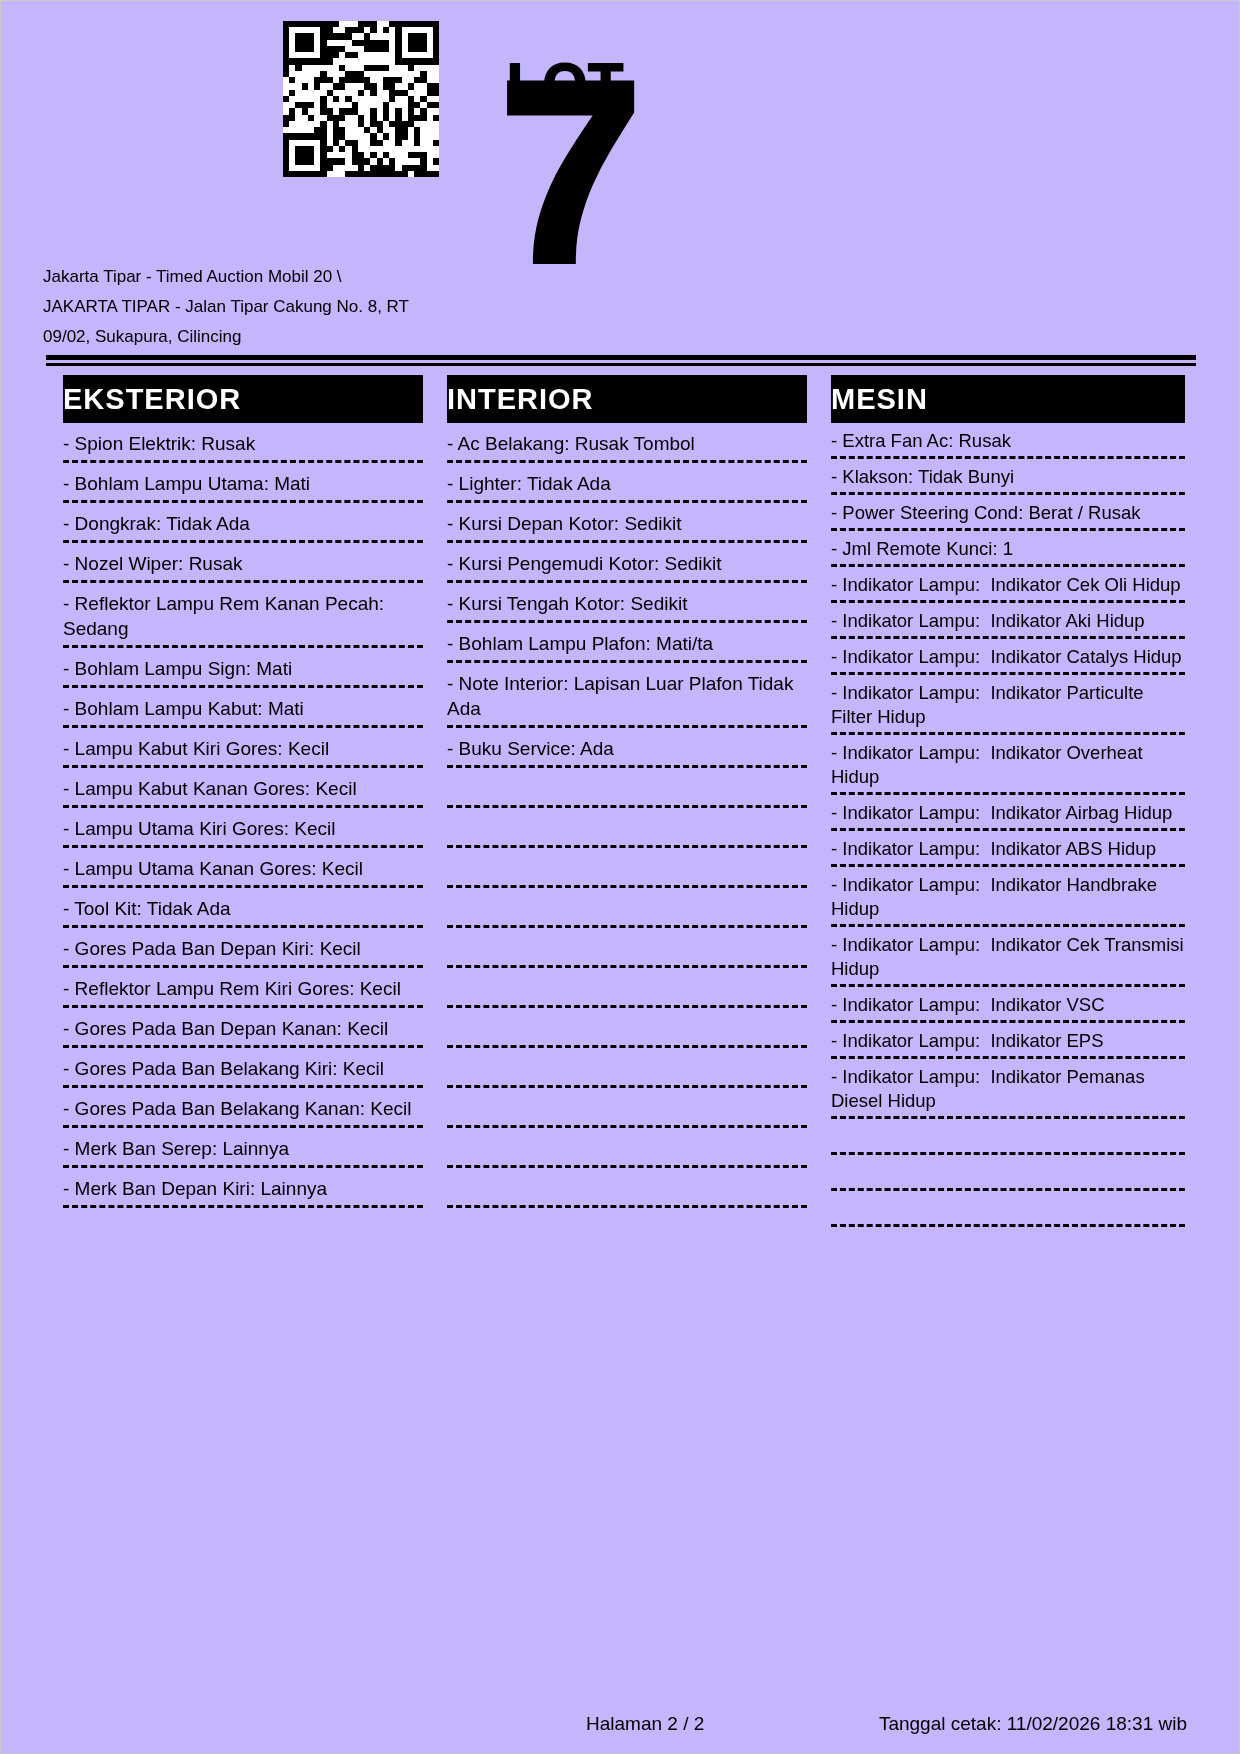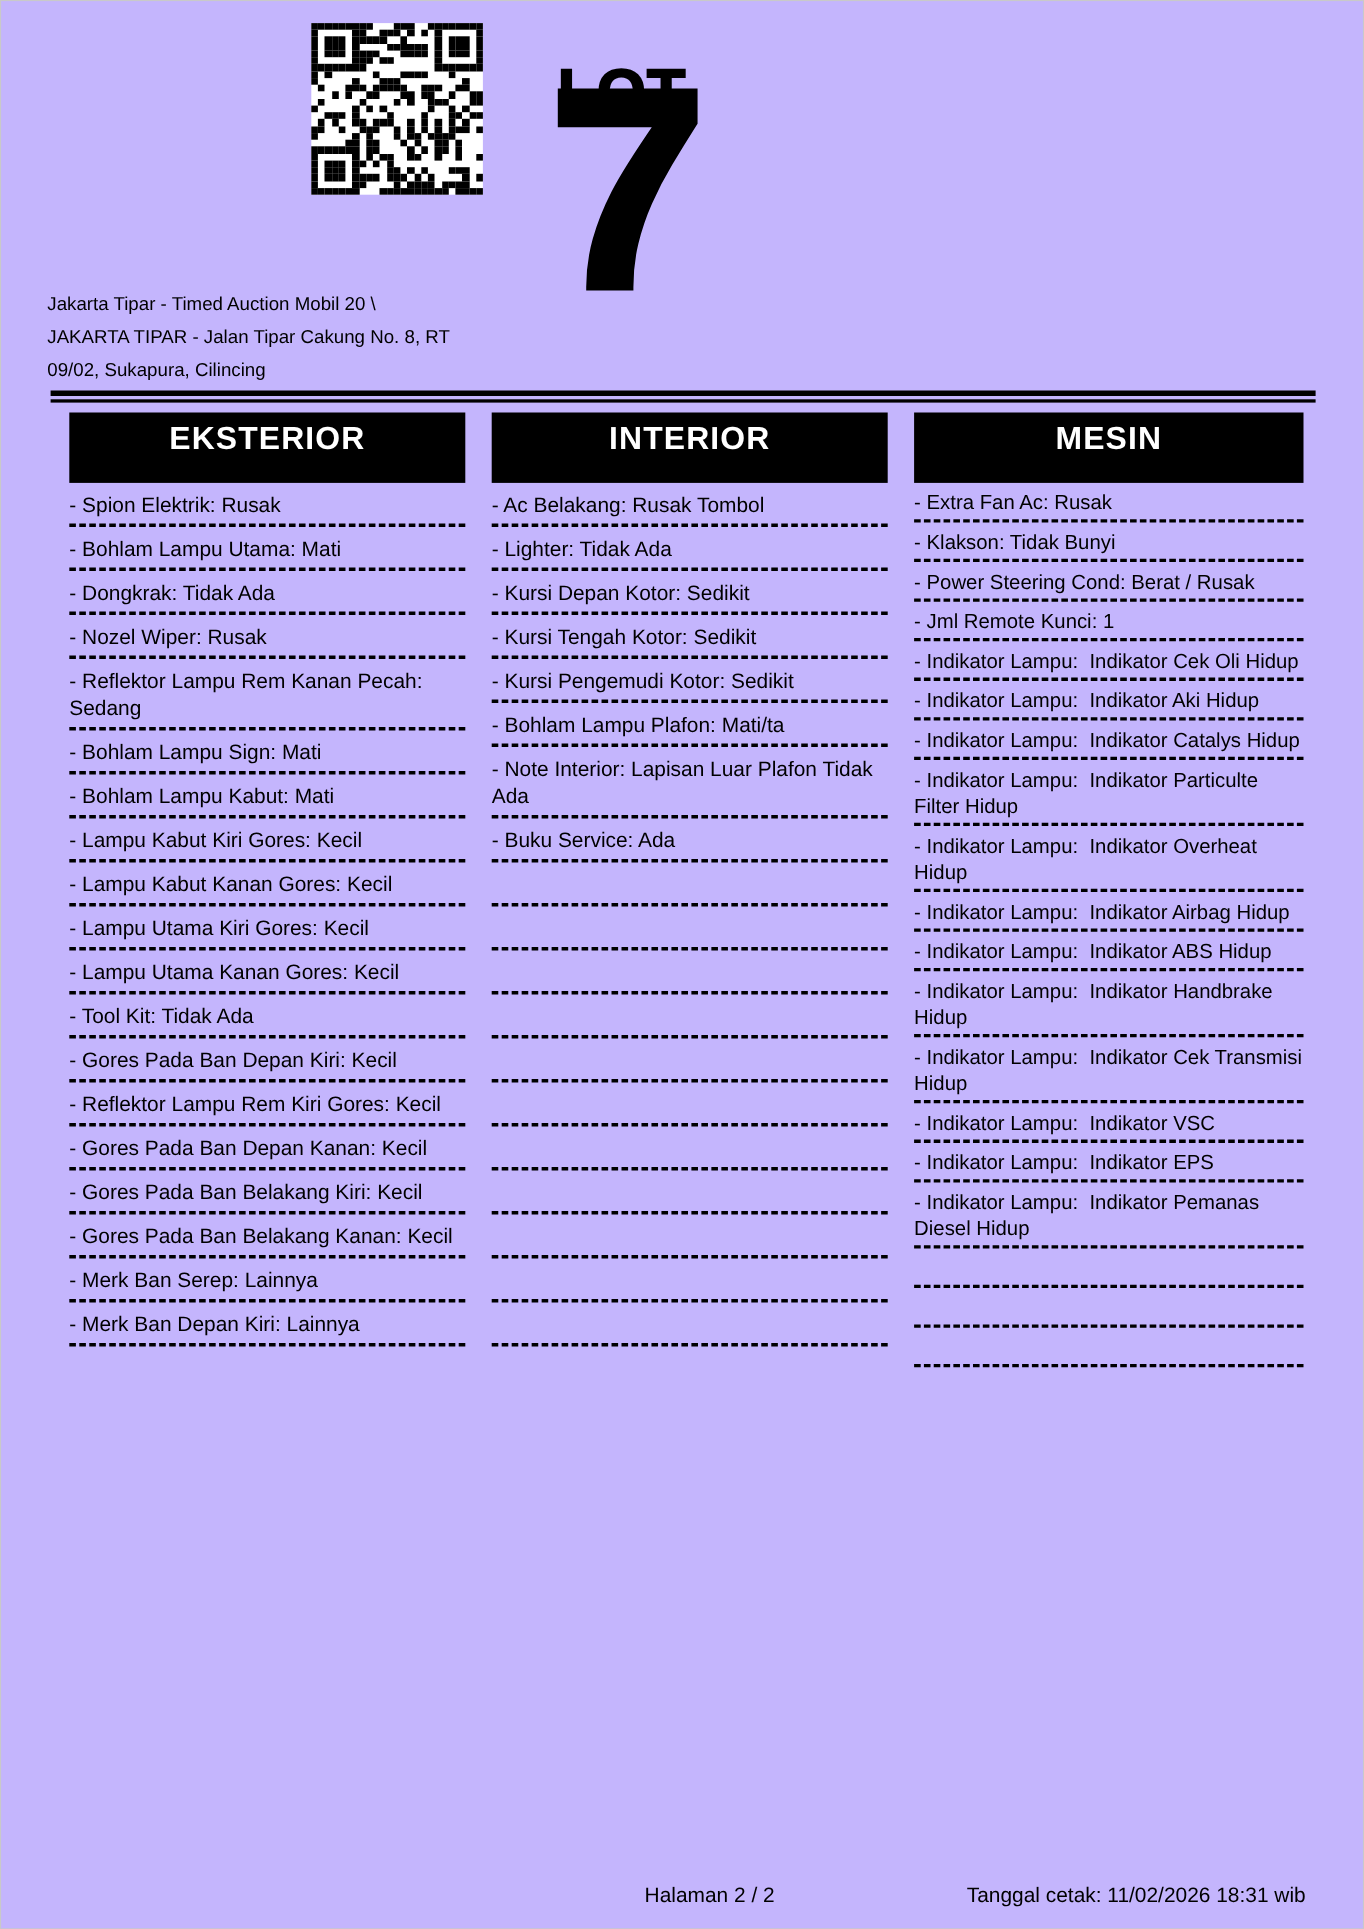--- a/index.html
+++ b/index.html
@@ -40,23 +40,23 @@
     border-top:5px solid #000;border-bottom:3px solid #000;
   }
   
   .columns{
     position:absolute;left:62px;top:374px;width:1122px;
     display:flex;gap:24px;align-items:flex-start;
   }
   .column{flex:0 0 360px;width:360px;}
   .column.col-mesin{flex:0 0 354px;width:354px;}
   .col-header{
-    height:64px;background:#000;color:#fff;
+    height:48px;background:#000;color:#fff;
     font-size:29px;font-weight:bold;letter-spacing:1px;
-    text-align:center;line-height:48px;
+    text-align:left;line-height:48px;
   }
   .row{
     box-sizing:border-box;
     min-height:40px;
     padding:8px 0 4px 0;
     border-bottom:3px dashed #000;
     font-size:19px;line-height:25px;
   }
   .col-mesin .row{
     min-height:36px;
@@ -808,25 +808,25 @@
 
           <div class="row">
             <span>- Lighter: Tidak Ada</span>
           </div>
 
           <div class="row">
             <span>- Kursi Depan Kotor: Sedikit</span>
           </div>
 
           <div class="row">
+            <span>- Kursi Pengemudi Kotor: Sedikit</span>
+          </div>
+
+          <div class="row">
             <span>- Kursi Tengah Kotor: Sedikit</span>
-          </div>
-
-          <div class="row">
-            <span>- Kursi Pengemudi Kotor: Sedikit</span>
           </div>
 
           <div class="row">
             <span>- Bohlam Lampu Plafon: Mati/ta</span>
           </div>
 
           <div class="row">
             <span>- Note Interior: Lapisan Luar Plafon Tidak Ada</span>
           </div>
 

